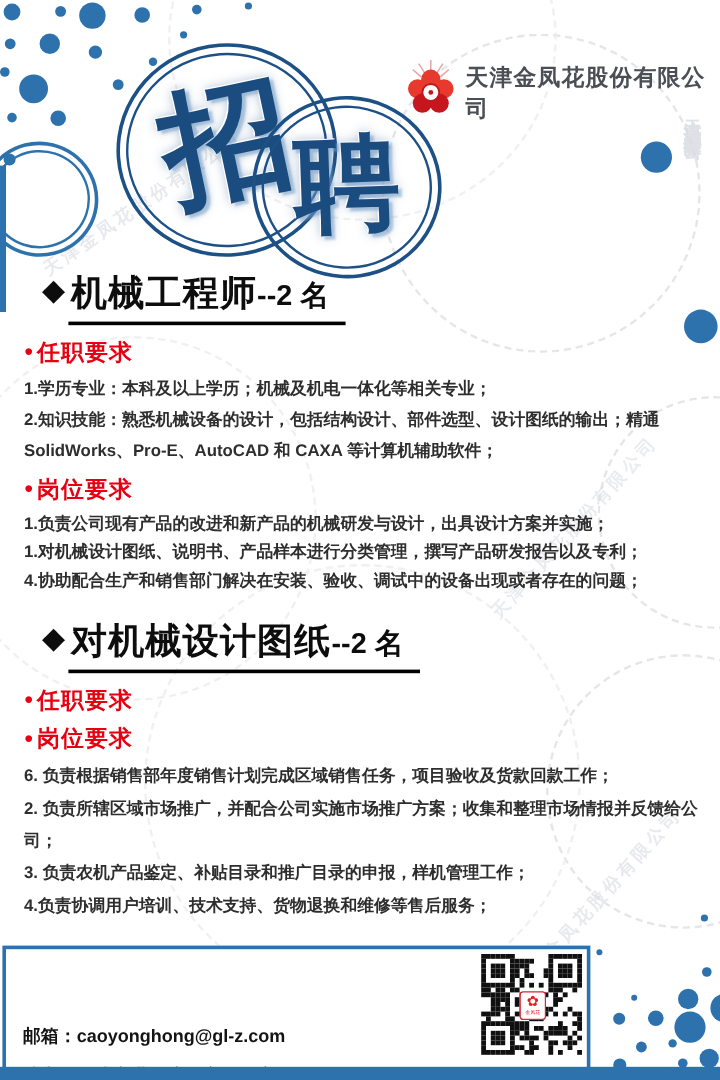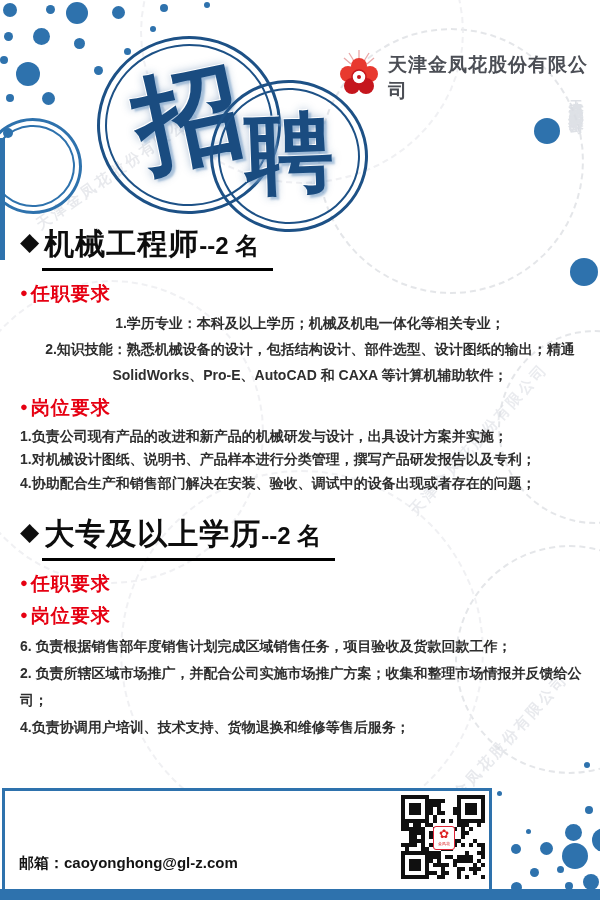--- a/index.html
+++ b/index.html
@@ -25,29 +25,29 @@
     text-shadow:3px 3px 2px rgba(120,160,200,.55),-1px -1px 0 #ffffff,0 0 10px rgba(30,80,140,.4);}
   .ring1 .title-char{font-size:106px;}
   .ring2 .title-char{font-size:88px;transform:translateY(-52%) rotate(-5deg);}
   .logo{position:absolute;left:336px;top:50px;width:46px;height:48px;z-index:1;}
   .company-cn{position:absolute;left:388px;top:52px;font-size:19px;font-weight:700;color:#4b4e55;letter-spacing:1px;z-index:1;}
   .company-en{position:absolute;left:389px;top:77px;font-size:14px;color:#5a5d63;z-index:1;}
   
   .job{position:absolute;left:20px;width:580px;z-index:1;color:#2b2b2b;}
   .job1{top:224px;}
   .job2{top:514px;}
-  .job-title-row{margin:0 0 10px 0;}
+  .job-title-row{margin:0 0 10px 15px;}
   .marker{font-size:25px;color:#0d0d0d;vertical-align:4px;margin-right:3px;}
   .job-title{display:inline-block;font-size:30px;font-weight:800;color:#0d0d0d;
     border-bottom:3px solid #000;padding:0 14px 3px 2px;letter-spacing:1px;}
   .job-count{font-size:24px;font-weight:600;letter-spacing:0;}
   .red-head{margin:6px 0 4px 0;color:#e60012;font-size:19px;font-weight:800;letter-spacing:1px;}
   .red-head .bullet{font-size:13px;vertical-align:3px;margin-right:2px;}
   .item{margin:0;font-size:14px;font-weight:600;color:#2e2e2e;}
-  .job1 .sec-a .item{line-height:1.85;text-align:center;}
+  .job1 .sec-a .item{line-height:1.85;}
   .job1 .sec-b .item{line-height:1.7;}
   .job2 .sec-a .item{line-height:1.92;}
   .job2 .sec-b .item{line-height:1.92;}
   
   .contact-box{position:absolute;left:2px;top:788px;width:484px;height:112px;background:#fff;
     border:3px solid #2e72ad;z-index:2;}
   .contact-line{position:absolute;left:14px;font-size:15px;font-weight:700;color:#141414;white-space:nowrap;}
   .cl1{top:12px;} .cl2{top:48px;} .cl3{top:82px;}
   .bottom-bar{position:absolute;left:0;top:889px;width:600px;height:11px;background:#2e72ad;z-index:3;}
   .qr{position:absolute;left:401px;top:795px;width:84px;height:84px;background:#fff;z-index:3;}
@@ -148,28 +148,29 @@
     </div>
     <div class="sec-b">
       <p class="red-head"><span class="bullet">●</span><span>岗位要求</span></p>
       <p class="item">1.负责公司现有产品的改进和新产品的机械研发与设计，出具设计方案并实施；</p>
       <p class="item">1.对机械设计图纸、说明书、产品样本进行分类管理，撰写产品研发报告以及专利；</p>
       <p class="item">4.协助配合生产和销售部门解决在安装、验收、调试中的设备出现或者存在的问题；</p>
     </div>
   </div>
 
   <div class="job job2">
-    <p class="job-title-row"><span class="marker">◆</span><span class="job-title"><span>大专及以上学历</span><span class="job-count">--2 名</span></span></p>
+    <p class="job-title-row"><span class="marker">◆</span><span class="job-title"><span>对机械设计图纸</span><span class="job-count">--2 名</span></span></p>
     <div class="sec-a">
       <p class="red-head"><span class="bullet">●</span><span>任职要求</span></p>
     </div>
     <div class="sec-b">
       <p class="red-head"><span class="bullet">●</span><span>岗位要求</span></p>
       <p class="item">6. 负责根据销售部年度销售计划完成区域销售任务，项目验收及货款回款工作；</p>
       <p class="item">2. 负责所辖区域市场推广，并配合公司实施市场推广方案；收集和整理市场情报并反馈给公司；</p>
+      <p class="item">3. 负责农机产品鉴定、补贴目录和推广目录的申报，样机管理工作；</p>
       <p class="item">4.负责协调用户培训、技术支持、货物退换和维修等售后服务；</p>
     </div>
   </div>
 
   <div class="contact-box">
     <p class="contact-line cl2"><span>邮箱：</span><span>caoyonghong@gl-z.com</span></p>
     <p class="contact-line cl3"><span>地点：</span><span>天津空港经济区商务园东区 E8 一层</span></p>
   </div>
   <div class="qr" id="qr">
     <div class="qr-flower">✿<small>金凤花</small></div>

